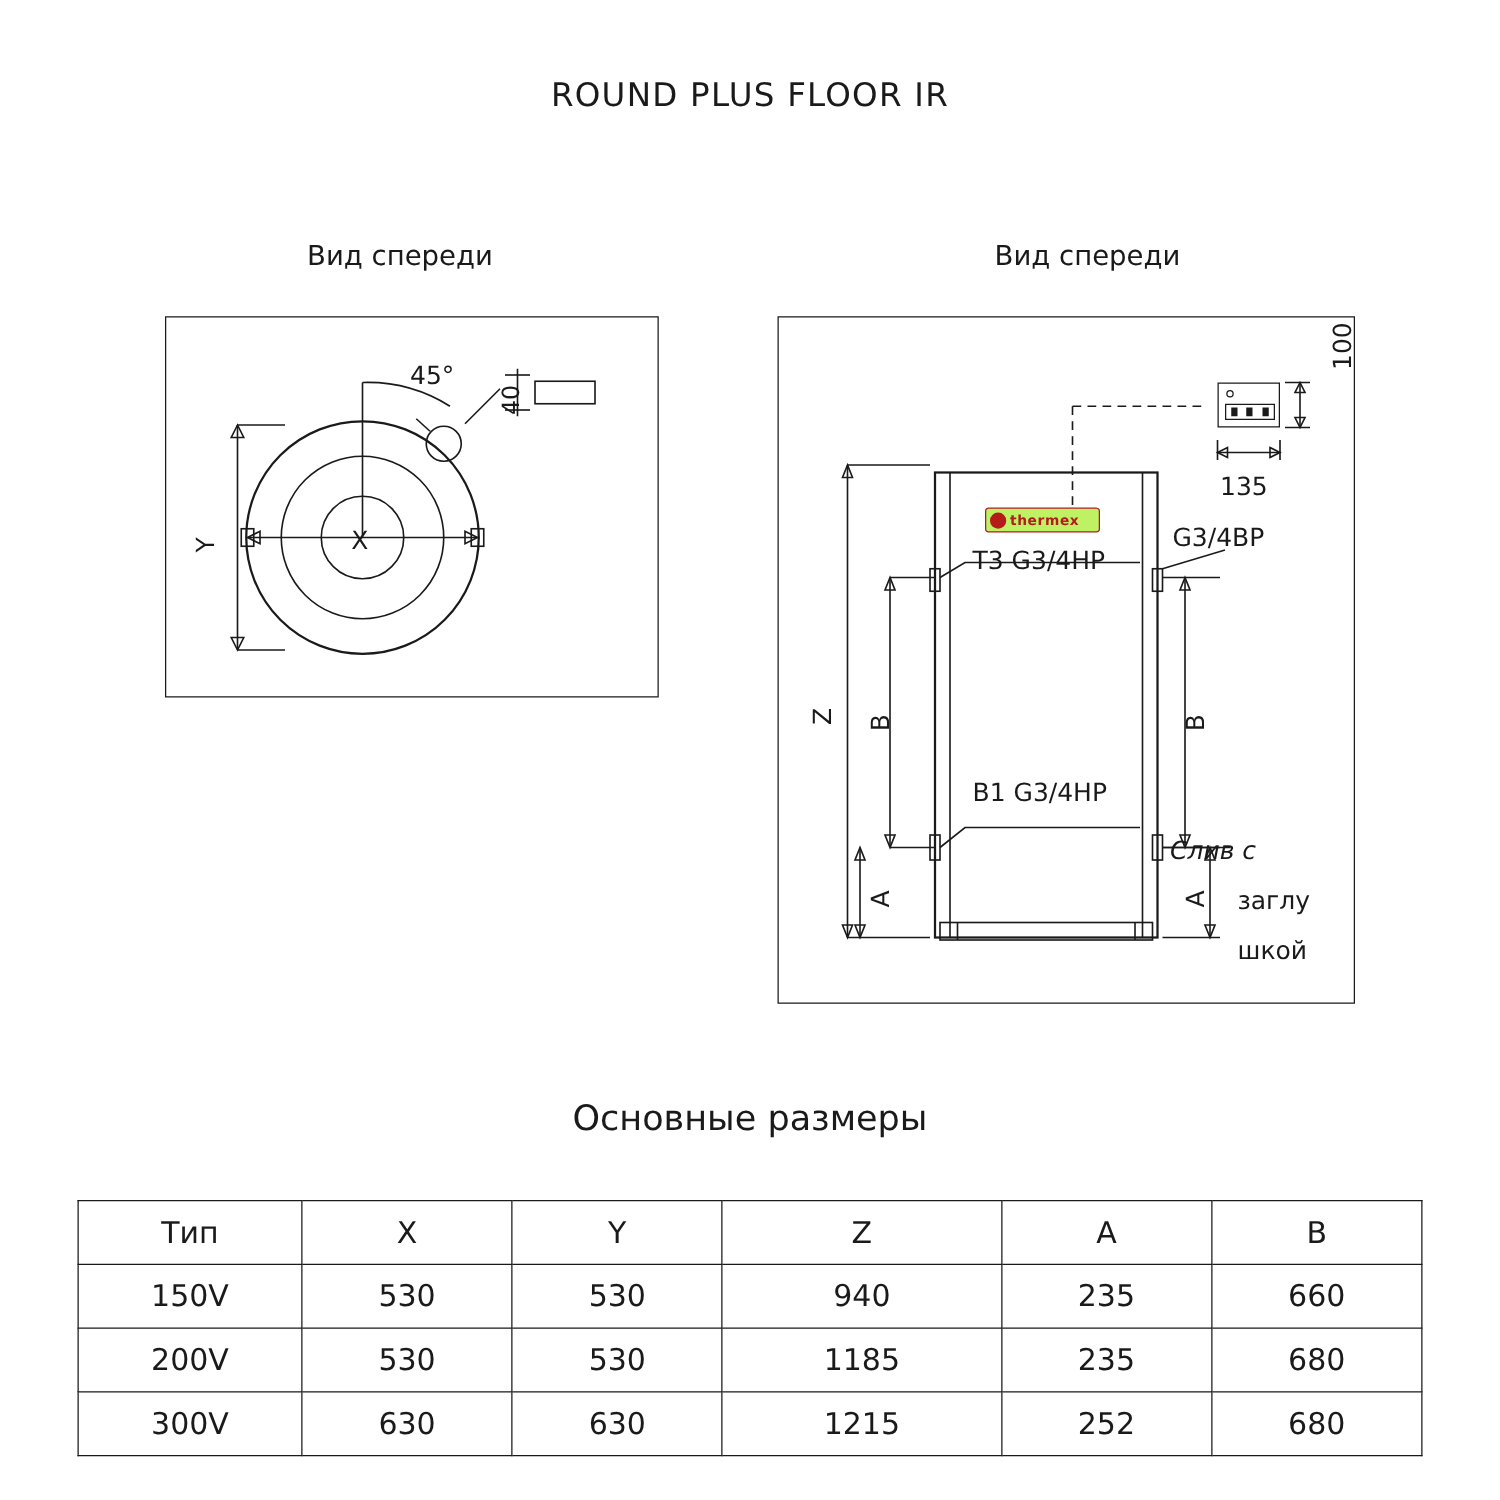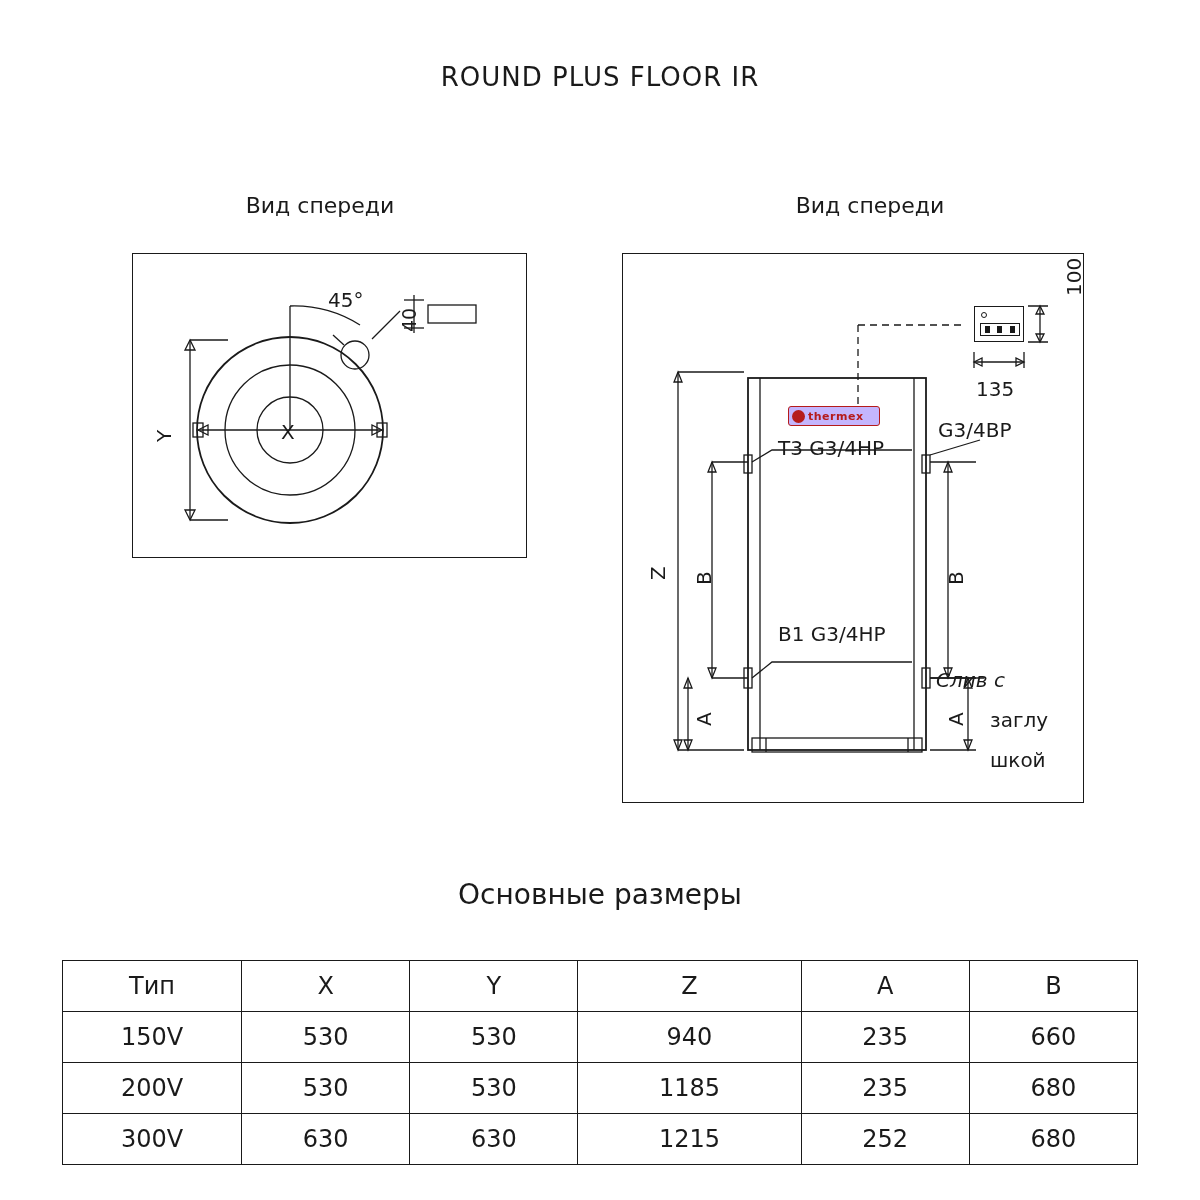--- a/index.html
+++ b/index.html
@@ -67,21 +67,21 @@
 
   
   .logo {
     position: absolute;
     left: 788px;
     top: 406px;
     width: 92px;
     height: 20px;
     border: 1px solid #b51b1b;
     border-radius: 3px;
-    background: #c4b5fd;
+    background: #bef264;
     display: flex;
     align-items: center;
     padding-left: 3px;
     box-sizing: border-box;
   }
   .logo .dot {
     width: 13px;
     height: 13px;
     border-radius: 50%;
     background: #b51b1b;

